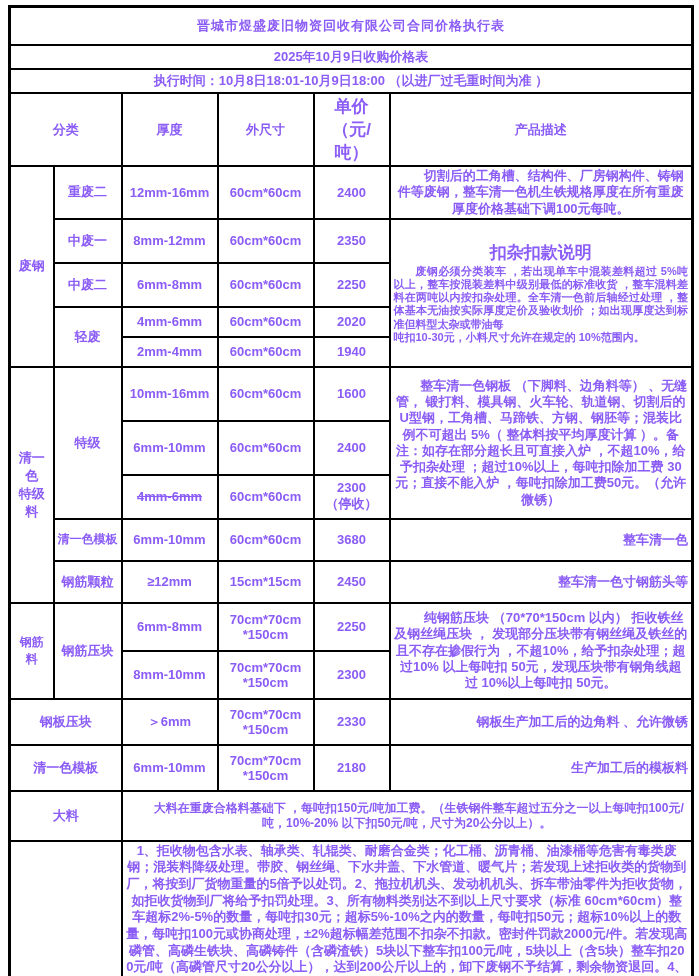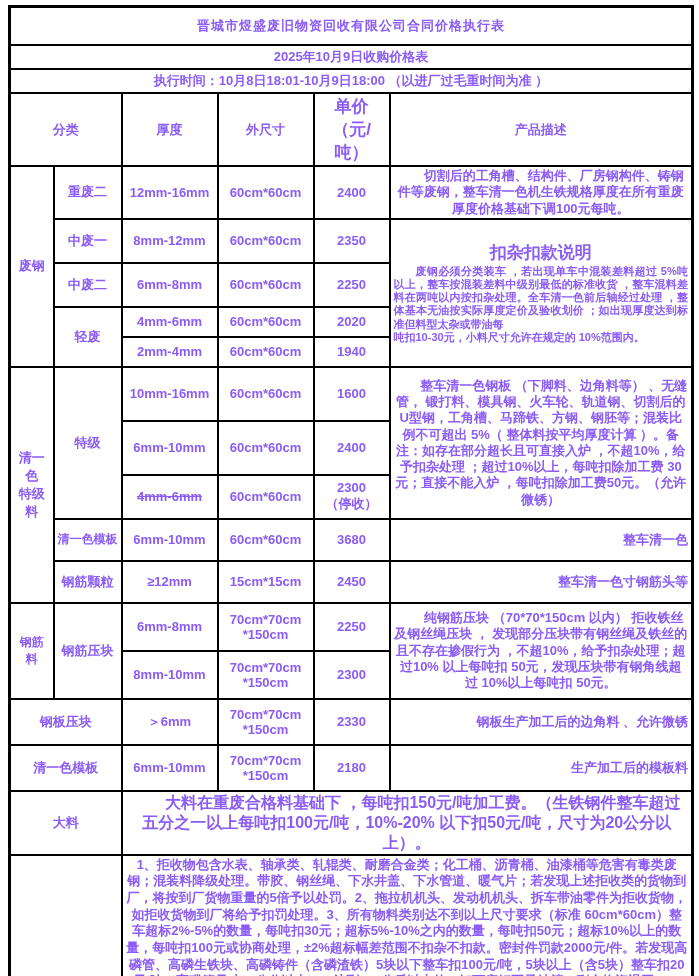--- a/index.html
+++ b/index.html
@@ -162,21 +162,21 @@
   <td colspan="2" class="grp">清一色模板</td>
   <td>6mm-10mm</td>
   <td class="preline">70cm*70cm
 *150cm</td>
   <td class="price">2180</td>
   <td class="desc center">生产加工后的模板料</td>
 </tr>
 
 <tr class="r46">
   <td colspan="2" class="grp">大料</td>
-  <td colspan="4" class="desc indent" style="font-size:16px">大料在重废合格料基础下 ，每吨扣150元/吨加工费。（生铁钢件整车超过五分之一以上每吨扣100元/吨，10%-20% 以下扣50元/吨，尺寸为20公分以上）。</td>
+  <td colspan="4" class="desc indent" style="font-size:12px">大料在重废合格料基础下 ，每吨扣150元/吨加工费。（生铁钢件整车超过五分之一以上每吨扣100元/吨，10%-20% 以下扣50元/吨，尺寸为20公分以上）。</td>
 </tr>
 
 <tr class="rbig">
   <td colspan="2" class="grp">备注</td>
   <td colspan="4" class="remarks">1、拒收物包含水表、轴承类、轧辊类、耐磨合金类；化工桶、沥青桶、油漆桶等危害有毒类废钢；混装料降级处理。带胶、钢丝绳、下水井盖、下水管道、暖气片；若发现上述拒收类的货物到厂，将按到厂货物重量的5倍予以处罚。2、拖拉机机头、发动机机头、拆车带油零件为拒收货物，如拒收货物到厂将给予扣罚处理。3、所有物料类别达不到以上尺寸要求（标准 60cm*60cm）整车超标2%-5%的数量，每吨扣30元；超标5%-10%之内的数量，每吨扣50元；超标10%以上的数量，每吨扣100元或协商处理，±2%超标幅差范围不扣杂不扣款。密封件罚款2000元/件。若发现高磷管、高磷生铁块、高磷铸件（含磷渣铁）5块以下整车扣100元/吨，5块以上（含5块）整车扣200元/吨（高磷管尺寸20公分以上），达到200公斤以上的，卸下废钢不予结算，剩余物资退回。4、针对带油污的废钢降级扣吨处理。不管厚度多好，凡是带油污，全部先降级。5、货物上下严重不一致（掺有大量的拒收货物）视为掺假，整车没收处理。6、出现吸盘无法吸动的杂土、杂料等杂质，重量在200公斤以下（或200公斤），按照实际扣杂处理；重量超过200公斤的，按照扣杂吨位的五倍处罚。7、出现吸盘可以吸动的渣铁、切割渣、铁粉，高磷渣，铁屑，一层一层掺进来按重量处以10倍扣罚，重量超过1000公斤的，一律视为掺假，整车没收处理。8、到厂压块中掺有密封件（减震器，油缸，油泵，两端密闭容器等）一个罚款2000-20000元不等，在货款中扣除 。9、货物上下严重不一致（掺有大量拒收物2吨以内按扣杂处理）2吨以上视为掺假，整车没收处理。10、对于到场压块抽检规定，分解压块后发现内部杂质多一块罚扣1000元，发现掺有大量铁渣，铁粉，桶状物包沙土等一块罚扣5000元，整车抽检发现5块及以上（掺水泥，铁渣，等）视为掺假，整车没收处理。</td>
 </tr>
 
 </tbody>
 </table>
 </div>

